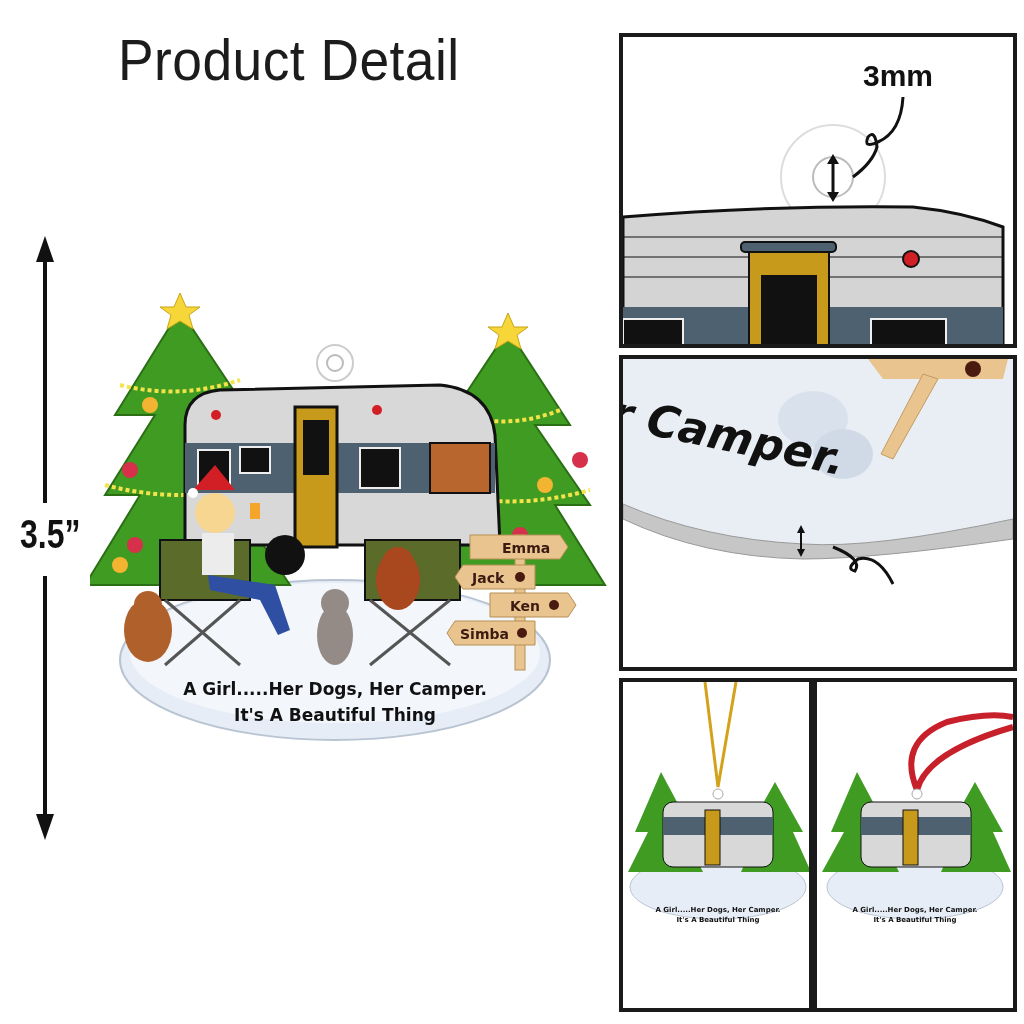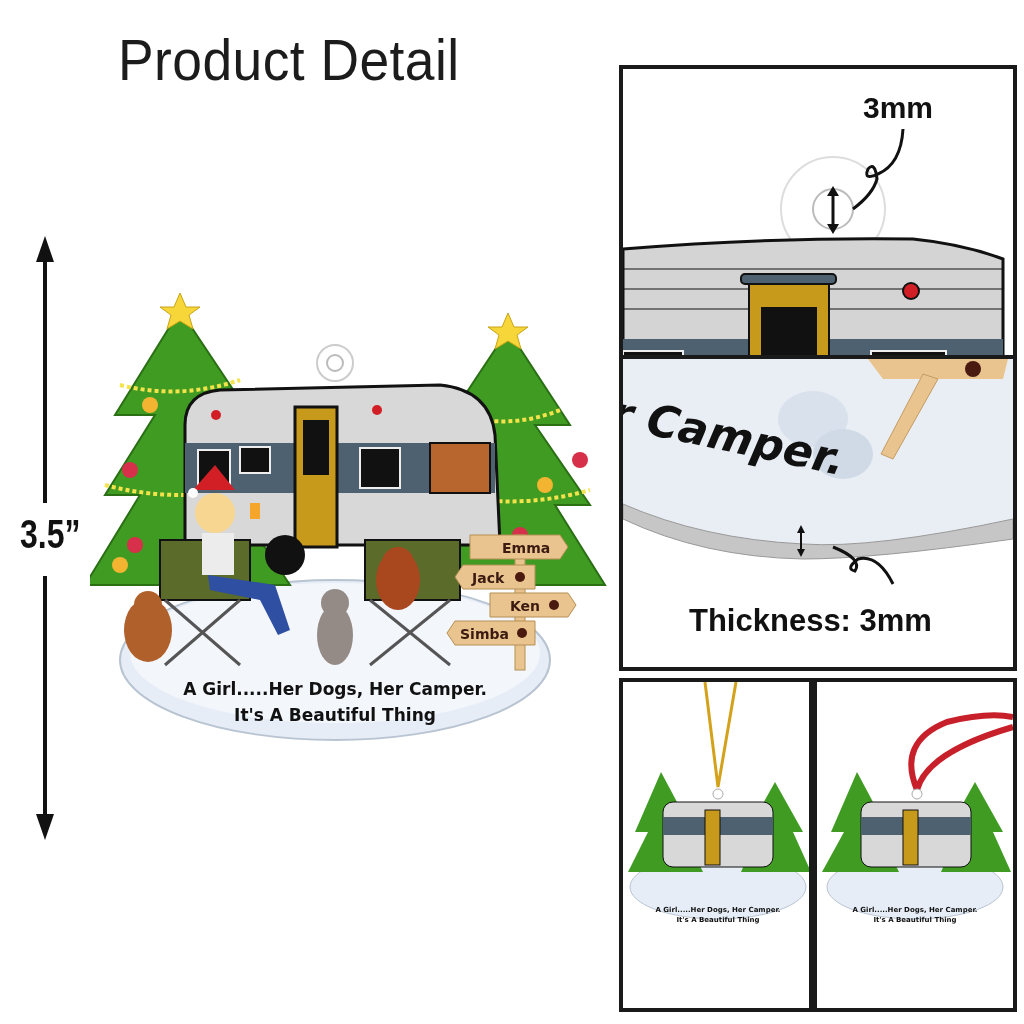--- a/index.html
+++ b/index.html
@@ -7,21 +7,21 @@
   .title{position:absolute;left:118px;top:26px;font-family:"Liberation Sans",sans-serif;font-size:58px;color:#1c1c1c;letter-spacing:0.5px;transform:scaleX(0.92);transform-origin:left top;}
   
   .dim-line{position:absolute;left:43px;width:4px;background:#111;}
   .dim-up{position:absolute;left:36px;top:236px;width:0;height:0;border-left:9px solid transparent;border-right:9px solid transparent;border-bottom:26px solid #111;}
   .dim-down{position:absolute;left:36px;top:814px;width:0;height:0;border-left:9px solid transparent;border-right:9px solid transparent;border-top:26px solid #111;}
   .dim-label{position:absolute;left:20px;top:512px;font-family:"Liberation Sans",sans-serif;font-weight:bold;font-size:40px;color:#111;transform:scaleX(0.8);transform-origin:left top;}
   
   .ornament{position:absolute;left:90px;top:285px;width:520px;height:460px;text-align:center;}
   
   .panel{position:absolute;border:4px solid #1a1a1a;background:#fff;overflow:hidden;box-sizing:border-box;}
-  .p1{left:619px;top:33px;width:398px;height:315px;margin-top:32px;}
+  .p1{left:619px;top:33px;width:398px;height:315px;}
   .p2{left:619px;top:355px;width:398px;height:316px;}
   .p3{left:619px;top:678px;width:194px;height:334px;}
   .p4{left:813px;top:678px;width:204px;height:334px;}
   .p1-label{position:absolute;left:240px;top:22px;font-family:"Liberation Sans",sans-serif;font-weight:bold;font-size:30px;color:#111;}
   .p2-label{position:absolute;left:66px;top:244px;font-family:"Liberation Sans",sans-serif;font-weight:bold;font-size:31px;color:#111;}
   .sign-text{font-family:"DejaVu Sans",sans-serif;font-weight:bold;fill:#3b1a12;}
   .caption{font-family:"DejaVu Sans",sans-serif;font-weight:bold;fill:#111;}
 </style>
 </head>
 <body>
@@ -179,21 +179,20 @@
     <polygon points="300,15 315,20 270,100 258,95" fill="#e9c48f" stroke="#c39c63"></polygon>
     <circle cx="350" cy="10" r="8" fill="#4a1a10"></circle>
     <text x="-15" y="70" class="caption" font-size="44" font-style="italic" transform="rotate(12 0 70)">r Camper.</text>
     <g>
         <line x1="178" y1="172" x2="178" y2="192" stroke="#111" stroke-width="2"></line>
         <polygon points="174,174 182,174 178,166" fill="#111"></polygon>
         <polygon points="174,190 182,190 178,198" fill="#111"></polygon>
       </g>
     <path d="M270 225 Q255 195 235 200 Q222 210 232 212 Q240 200 210 188" stroke="#111" stroke-width="3" fill="none"></path>
   </svg>
-  <div class="p2-label">Thickness: 3mm</div>
 </div>
 
 <div class="panel p3">
   <svg width="186" height="326" viewBox="0 0 186 326" style="position:absolute;left:0;top:0;">
     <path d="M82 0 L95 105 L113 0" stroke="#d4a21a" stroke-width="3" fill="none"></path>
     <g>
       <ellipse cx="95" cy="205" rx="88" ry="32" fill="#e6edf6" stroke="#b9c4d2"></ellipse>
       <polygon points="38,90 70,150 60,150 80,190 5,190 25,150 12,150" fill="#3f9b22"></polygon>
       <polygon points="152,100 180,150 170,150 188,190 118,190 135,150 124,150" fill="#3f9b22"></polygon>
       <rect x="40" y="120" width="110" height="65" rx="10" fill="#d8d8d8" stroke="#111"></rect>

